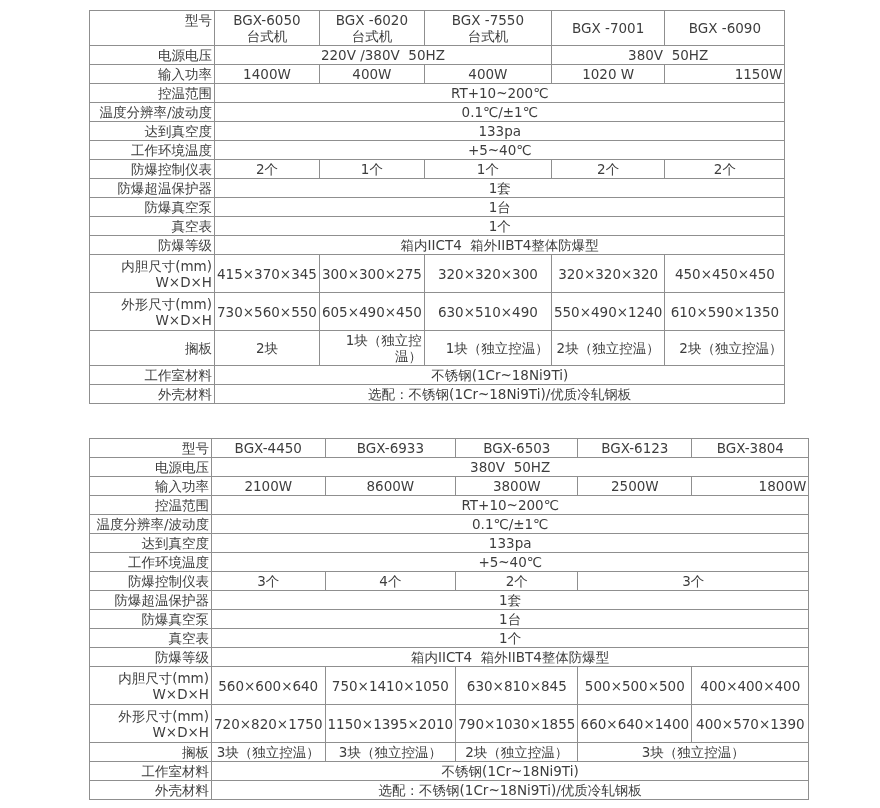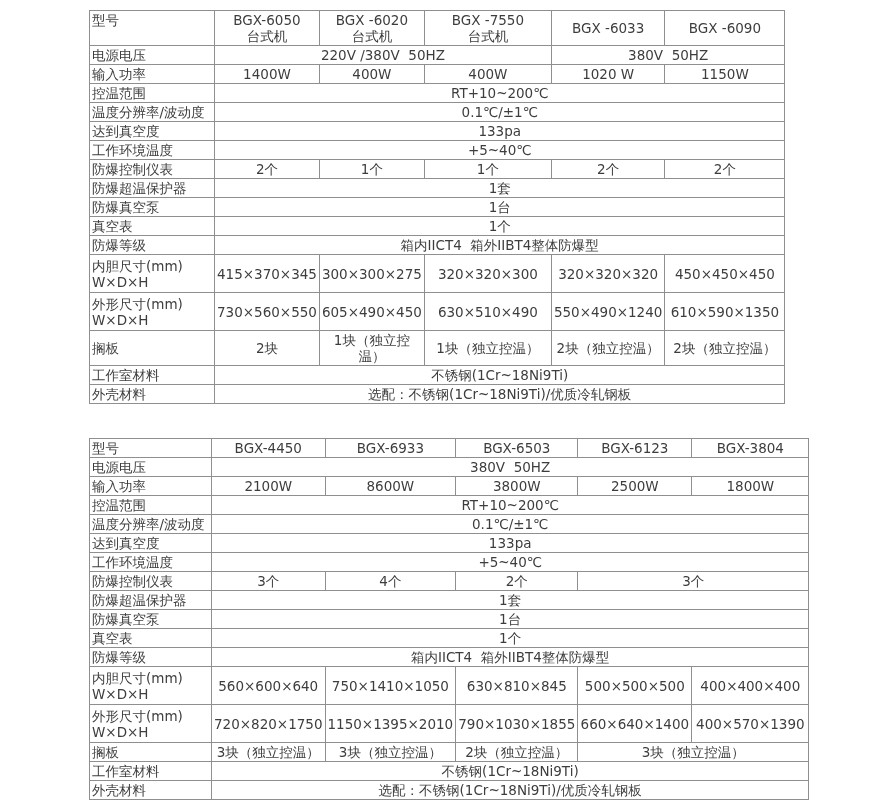--- a/index.html
+++ b/index.html
@@ -20,23 +20,23 @@
   table.spec td {
     border: 1px solid #8f8f8f;
     font-size: 13.5px;
     line-height: 16px;
     text-align: center;
     vertical-align: middle;
     white-space: pre-wrap;
     padding: 1px 2px;
     overflow: hidden;
   }
-  table.spec td.label { text-align: left; padding-left: 2px; }
+  table.spec td.label { text-align: right; padding-left: 2px; }
   table.spec td.valign-top { vertical-align: top; }
-  table.spec td.align-left { text-align: center; margin-top: 6px; }
+  table.spec td.align-left { text-align: right; margin-top: 6px; }
 </style>
 </head>
 <body>
 
 <div class="page">
   <table class="spec first">
       <colgroup>
         <col style="width: 125px;">
         <col style="width: 104px;">
         <col style="width: 104px;">
@@ -46,21 +46,21 @@
       </colgroup>
       <tbody>
         <tr style="height: 32px;">
           <td class="label valign-top">型号</td>
           <td>BGX-6050
 台式机</td>
           <td>BGX -6020
 台式机</td>
           <td>BGX -7550
 台式机</td>
-          <td>BGX -6033</td>
+          <td>BGX -7001</td>
           <td>BGX -6090</td>
         </tr>
         <tr style="height: 19px;">
           <td class="label">电源电压</td>
           <td colspan="3">220V /380V  50HZ</td>
           <td colspan="2">380V  50HZ</td>
         </tr>
         <tr style="height: 19px;">
           <td class="label">输入功率</td>
           <td>1400W</td>

